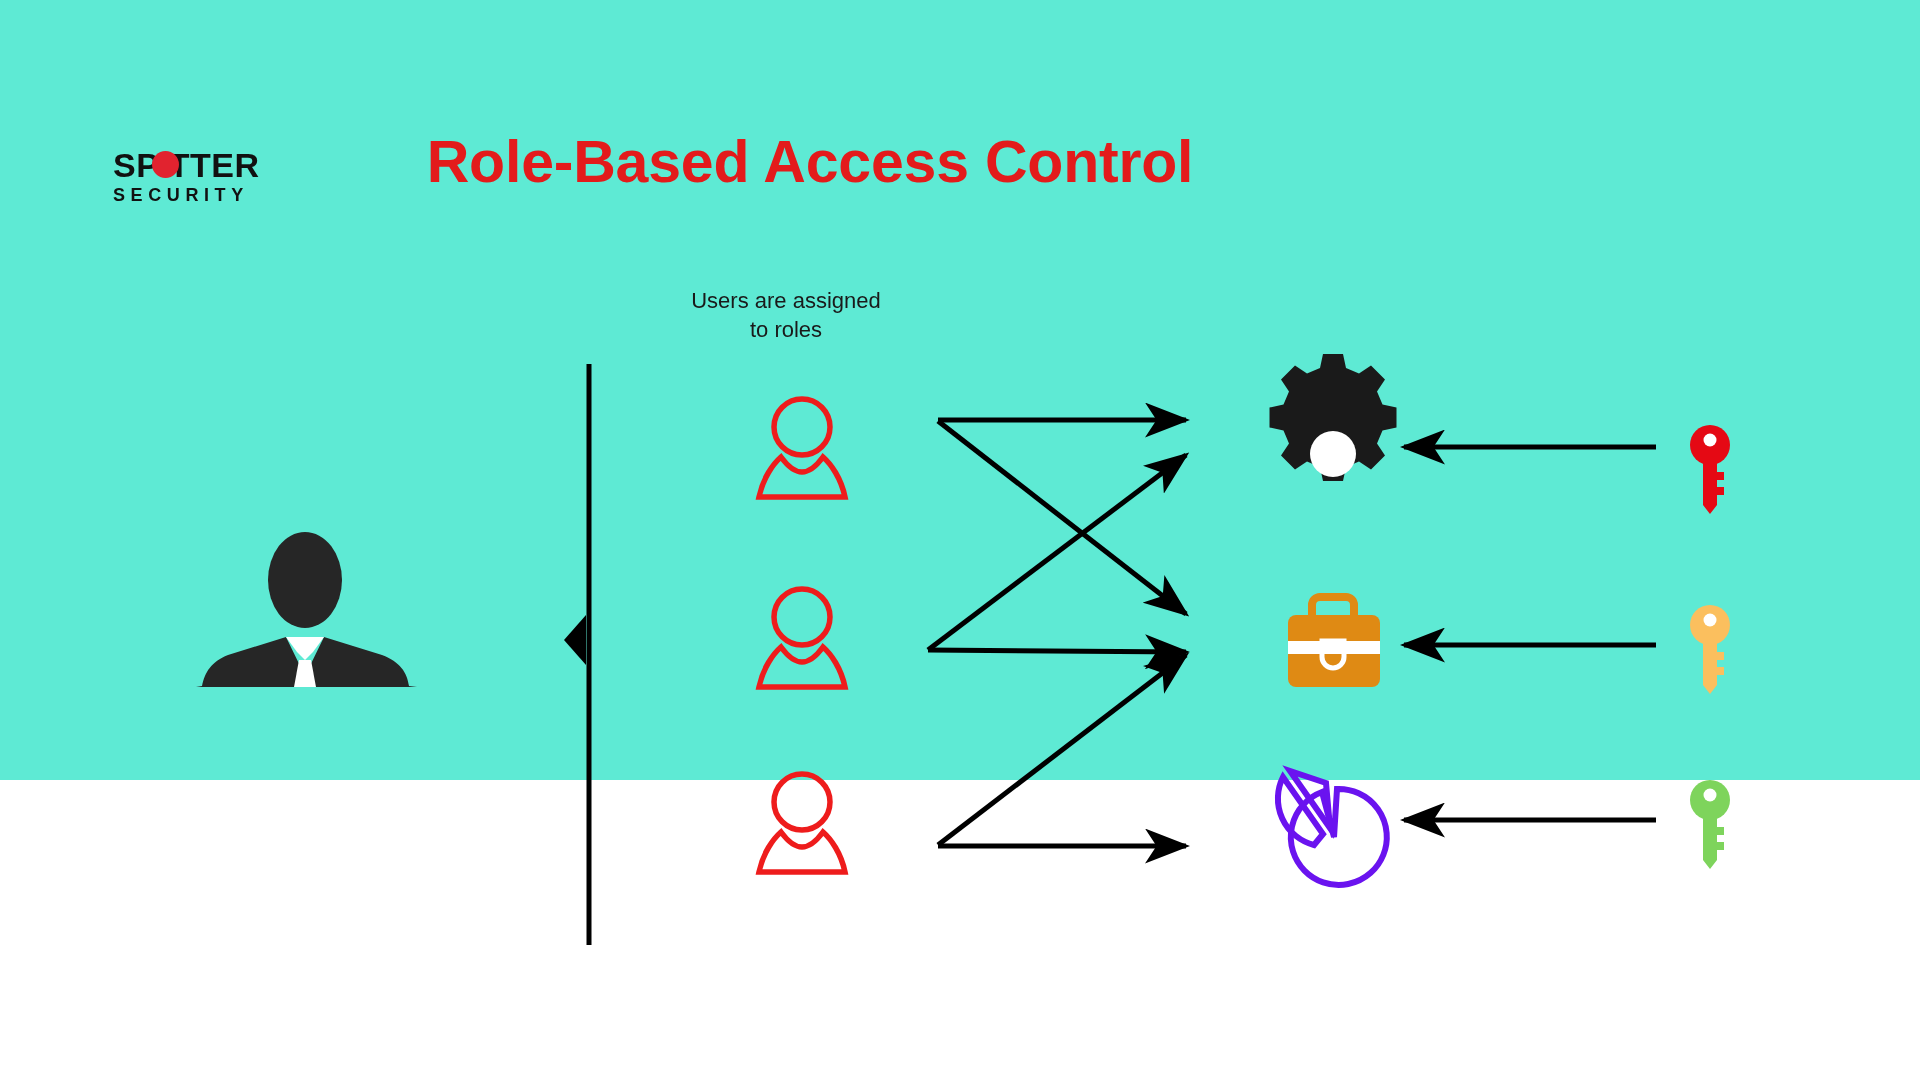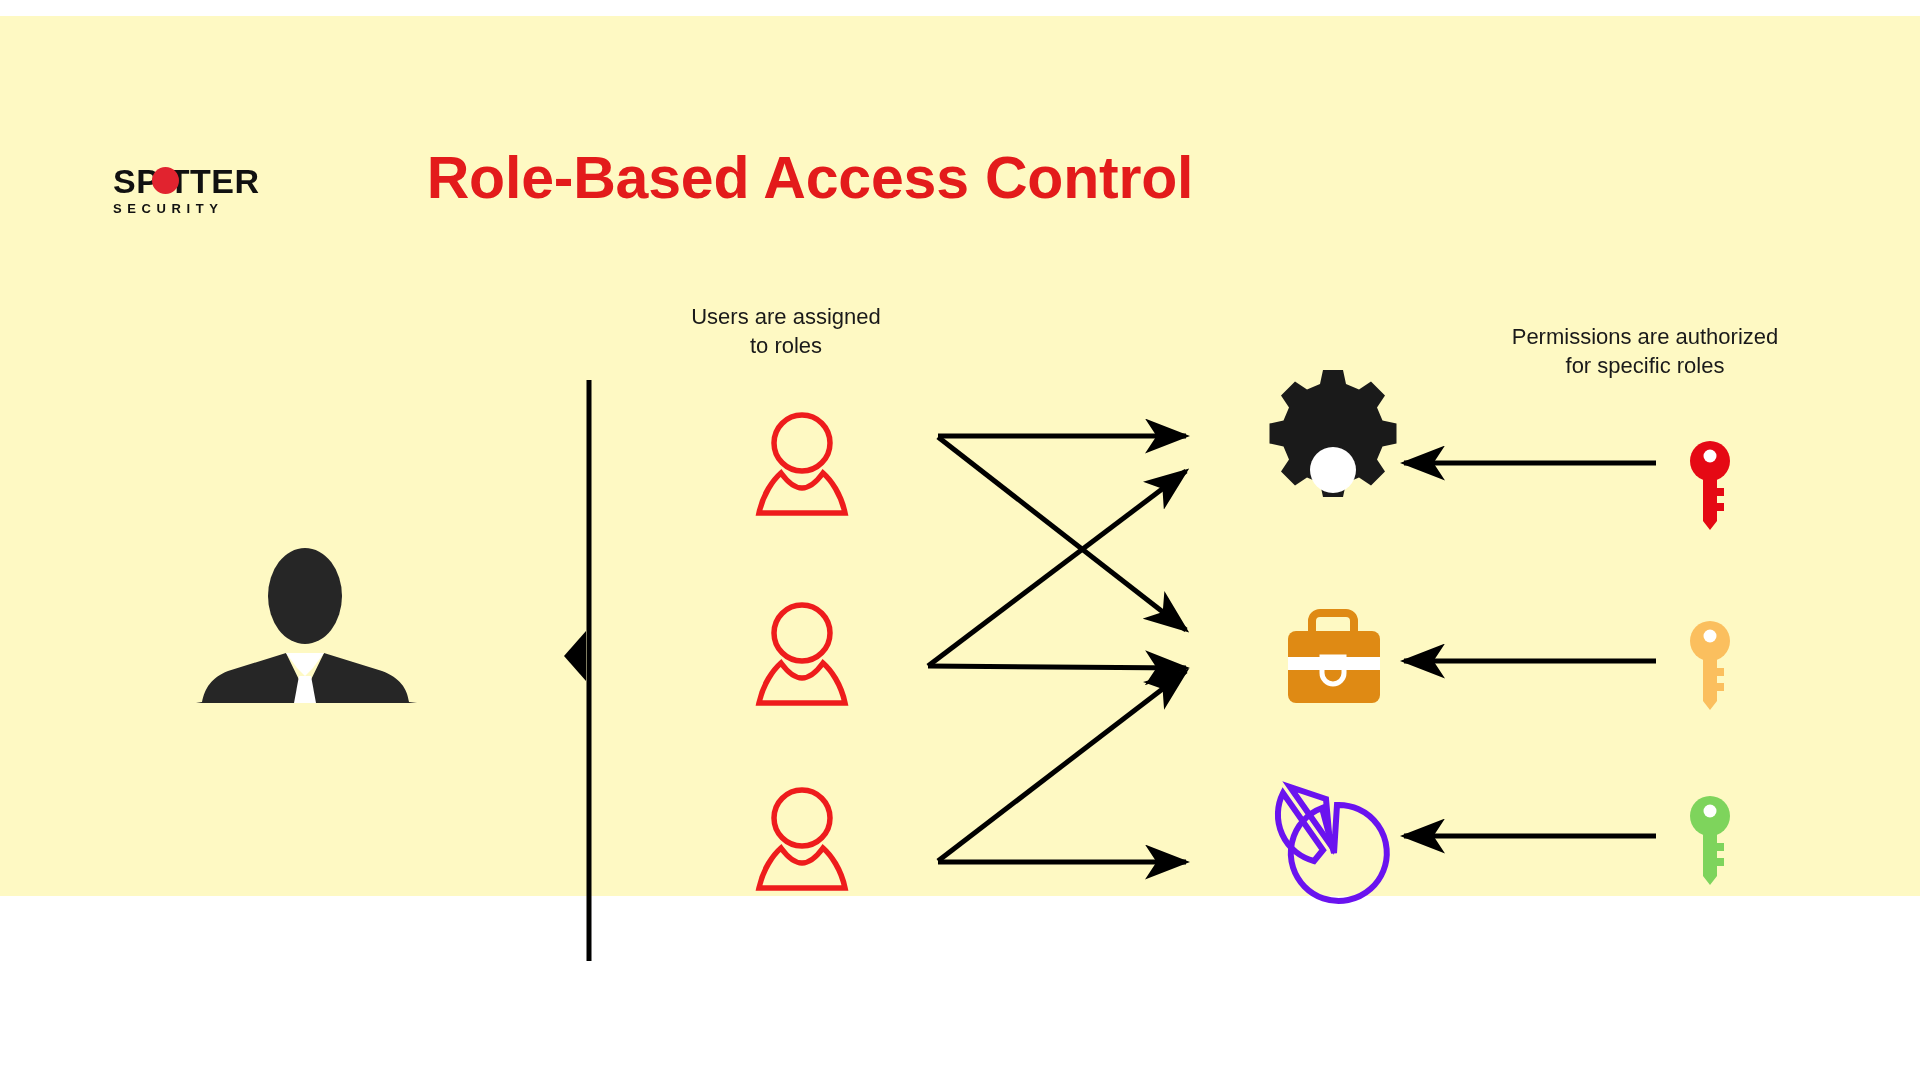--- a/index.html
+++ b/index.html
@@ -9,23 +9,22 @@
   }
   body {
     font-family: "Liberation Sans", sans-serif;
     width: 1920px;
     height: 1080px;
     overflow: hidden;
   }
   .stage {
     position: relative;
     width: 1920px;
-    height: 880px;
-    background: #fef9c3;
-    margin-top: 16px;
+    height: 780px;
+    background: #5eead4;
   }
 
   
   .logo {
     position: absolute;
     left: 113px;
     top: 148px;
     width: 160px;
     user-select: none;
   }
@@ -45,21 +44,21 @@
     top: 3px;
     width: 27px;
     height: 27px;
     border-radius: 50%;
     background: #e1232f;
   }
   .logo-sub {
     margin-top: 4px;
     font-family: "Liberation Sans", sans-serif;
     font-weight: 700;
-    font-size: 13px;
+    font-size: 18px;
     letter-spacing: 5.6px;
     color: #111111;
     line-height: 1;
     white-space: nowrap;
   }
 
   
   .title {
     position: absolute;
     left: 0;
@@ -112,22 +111,20 @@
     </div>
     <div class="logo-sub">SECURITY</div>
   </div>
 
   <div class="title">
     <span class="inner">Role-Based Access Control</span>
   </div>
 
   <div class="caption" id="cap-users">Users are assigned
 to roles</div>
-  <div class="caption" id="cap-perms">Permissions are authorized
-for specific roles</div>
 
   <svg class="canvas" viewBox="0 0 1920 1080">
     <defs>
       <marker id="arrowhead" markerWidth="9" markerHeight="7" refX="8.2" refY="3.5" orient="auto" markerUnits="strokeWidth">
         <path d="M0,0 L9,3.5 L0,7 L2.3,3.5 Z" fill="#000000"></path>
       </marker>
       <marker id="arrowhead-l" markerWidth="9" markerHeight="7" refX="8.2" refY="3.5" orient="auto" markerUnits="strokeWidth">
         <path d="M0,0 L9,3.5 L0,7 L2.3,3.5 Z" fill="#000000"></path>
       </marker>
     </defs>

